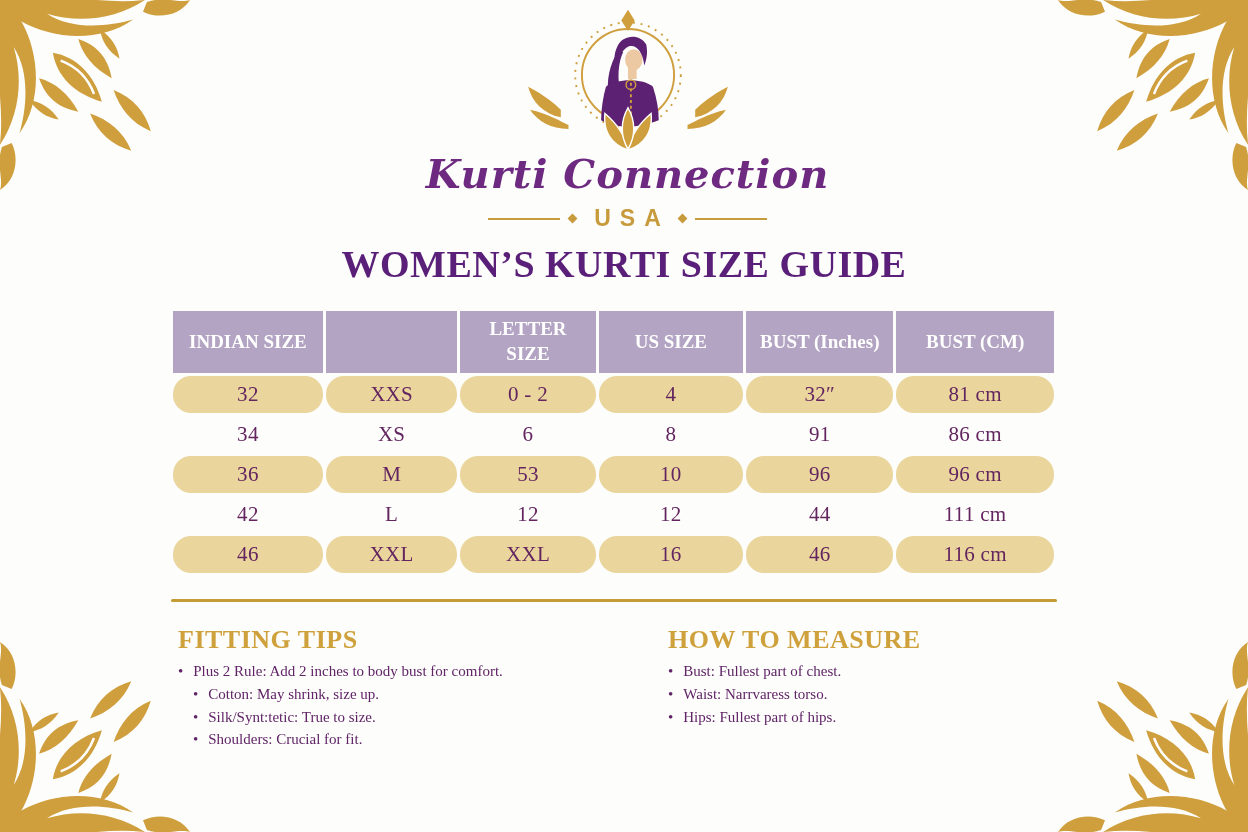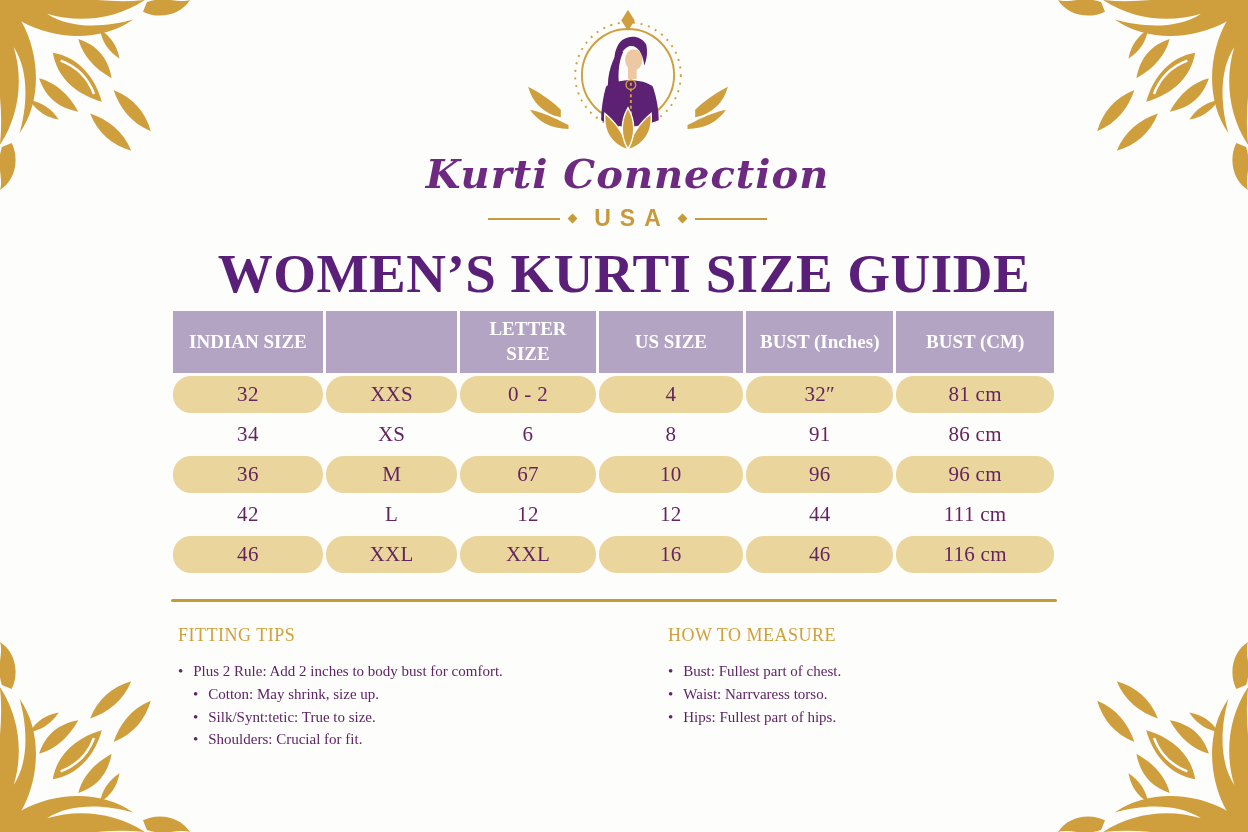--- a/index.html
+++ b/index.html
@@ -30,21 +30,21 @@
   .diamond { width:7px; height:7px; background:#c79a3c; transform:rotate(45deg); }
   .usa {
     font-family:"Liberation Sans", sans-serif;
     font-size:23px; font-weight:bold; color:#c79a3c; letter-spacing:9px;
     padding-left:9px; 
   }
 
   
   .page-title {
     position:absolute; top:242px; left:0; right:0; text-align:center;
-    font-size:55px; font-weight:bold; color:#5a1f78; letter-spacing:0.5px;
+    font-size:38px; font-weight:bold; color:#5a1f78; letter-spacing:0.5px;
   }
 
   
   .size-table {
     position:absolute; left:170px; top:308px; width:887px;
     border-collapse:separate; border-spacing:3px;
     table-layout:fixed;
   }
   .size-table th {
     background:#b2a4c2; color:#ffffff;
@@ -61,22 +61,22 @@
   
   .divider {
     position:absolute; left:171px; top:599px; width:886px; height:3px;
     background:#c49b35; border-radius:2px;
   }
 
   
   .tips    { position:absolute; left:178px; top:625px; width:480px; }
   .measure { position:absolute; left:668px; top:625px; width:440px; }
   .section-heading {
-    font-size:18px; font-weight:normal; color:#cfa13c; letter-spacing:0.5px;
-    margin-bottom:18px;
+    font-size:26px; font-weight:bold; color:#cfa13c; letter-spacing:0.5px;
+    margin-bottom:9px;
   }
   .bullet-list { list-style:none; }
   .bullet-list li {
     font-size:15px; color:#5f2366; margin-bottom:7px; line-height:1.05;
   }
   .bullet-list li::before { content:"•"; margin-right:10px; }
   .bullet-list li.indent { margin-left:15px; }
 </style>
 </head>
 <body>
@@ -215,21 +215,21 @@
         <td>34</td>
         <td>XS</td>
         <td>6</td>
         <td>8</td>
         <td>91</td>
         <td>86 cm</td>
       </tr>
       <tr class="tan">
         <td>36</td>
         <td>M</td>
-        <td>67</td>
+        <td>53</td>
         <td>10</td>
         <td>96</td>
         <td>96 cm</td>
       </tr>
       <tr class="plain">
         <td>42</td>
         <td>L</td>
         <td>12</td>
         <td>12</td>
         <td>44</td>

